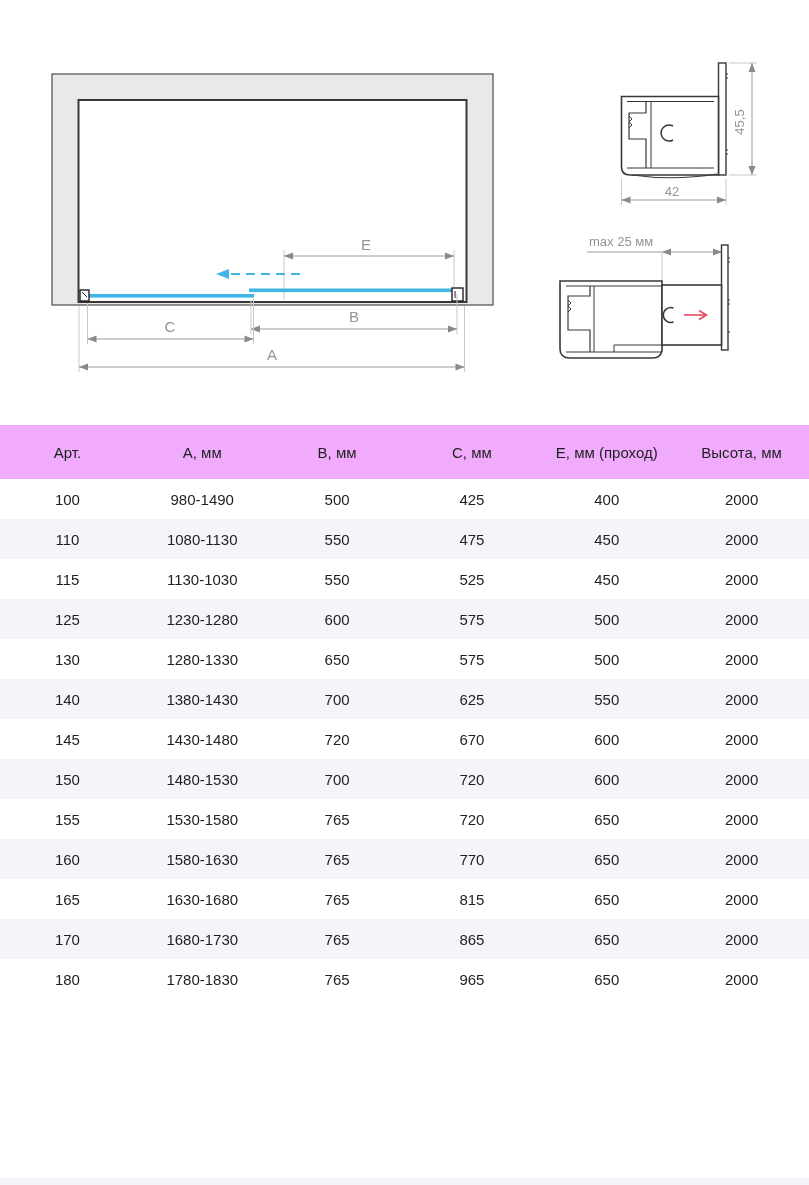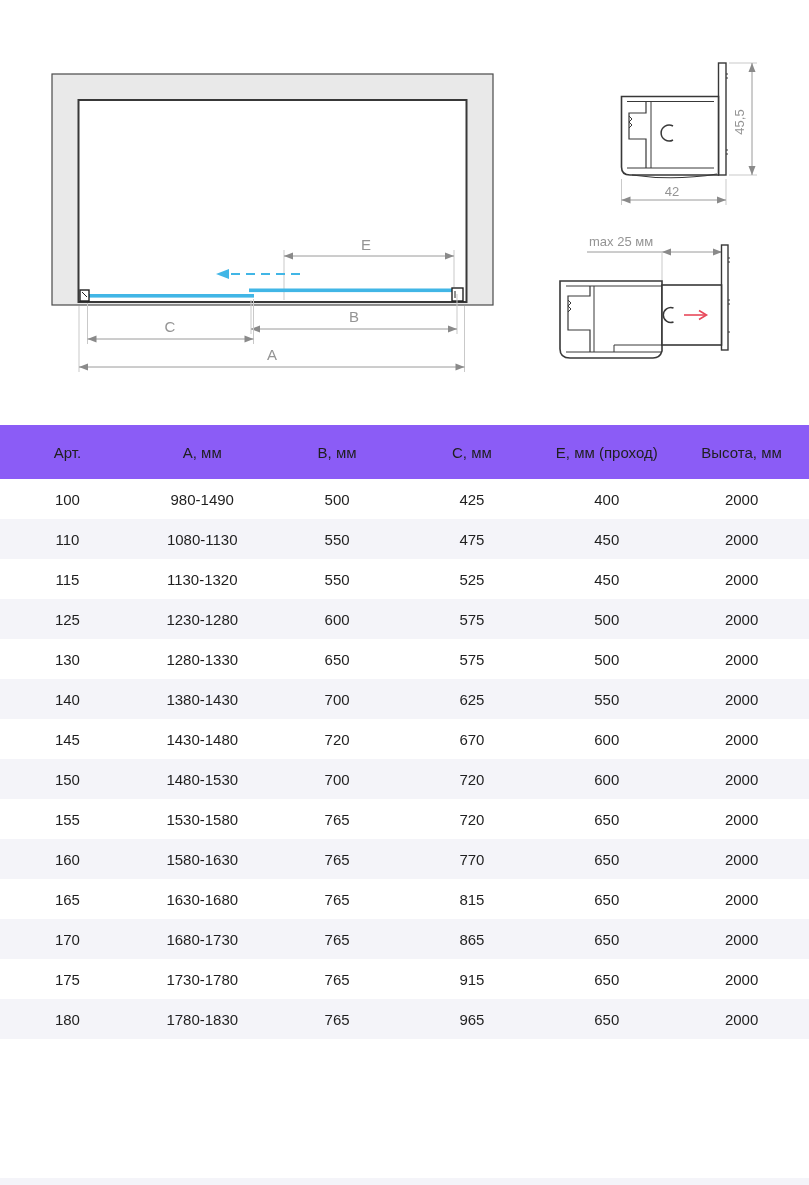--- a/index.html
+++ b/index.html
@@ -6,21 +6,21 @@
   body{
     width:809px;height:1185px;background:#ffffff;position:relative;
     font-family:"Liberation Sans","DejaVu Sans",sans-serif;color:#222;
     overflow:hidden;
   }
   .drawing-area{position:absolute;top:0;left:0;width:809px;height:420px;}
   .dim-label{fill:#949494;font-size:15px;font-family:"Liberation Sans","DejaVu Sans",sans-serif;}
   .dim-label-sm{fill:#949494;font-size:13px;font-family:"Liberation Sans","DejaVu Sans",sans-serif;}
   .table-wrap{position:absolute;top:425px;left:0;width:809px;}
   table{width:100%;border-collapse:collapse;table-layout:fixed;}
-  thead tr{background:#8b5cf6;height:54px;}
+  thead tr{background:#f0abfc;height:54px;}
   th{font-weight:400;font-size:15px;color:#1f1f1f;text-align:center;padding:0;}
   tbody tr{height:40px;background:#ffffff;}
   tbody tr:nth-child(even){background:#f4f4f9;}
   td{font-size:15px;color:#1f1f1f;text-align:center;padding:0;}
   .bottom-strip{position:absolute;left:0;bottom:0;width:809px;height:7px;background:#f4f4f9;}
 </style>
 </head>
 <body>
 
 <svg class="drawing-area" viewBox="0 0 809 420">
@@ -184,21 +184,21 @@
         <tr>
           <td>110</td>
           <td>1080-1130</td>
           <td>550</td>
           <td>475</td>
           <td>450</td>
           <td>2000</td>
         </tr>
         <tr>
           <td>115</td>
-          <td>1130-1320</td>
+          <td>1130-1030</td>
           <td>550</td>
           <td>525</td>
           <td>450</td>
           <td>2000</td>
         </tr>
         <tr>
           <td>125</td>
           <td>1230-1280</td>
           <td>600</td>
           <td>575</td>
@@ -263,28 +263,20 @@
         </tr>
         <tr>
           <td>170</td>
           <td>1680-1730</td>
           <td>765</td>
           <td>865</td>
           <td>650</td>
           <td>2000</td>
         </tr>
         <tr>
-          <td>175</td>
-          <td>1730-1780</td>
-          <td>765</td>
-          <td>915</td>
-          <td>650</td>
-          <td>2000</td>
-        </tr>
-        <tr>
           <td>180</td>
           <td>1780-1830</td>
           <td>765</td>
           <td>965</td>
           <td>650</td>
           <td>2000</td>
         </tr>
       </tbody>
   </table>
 </div>

